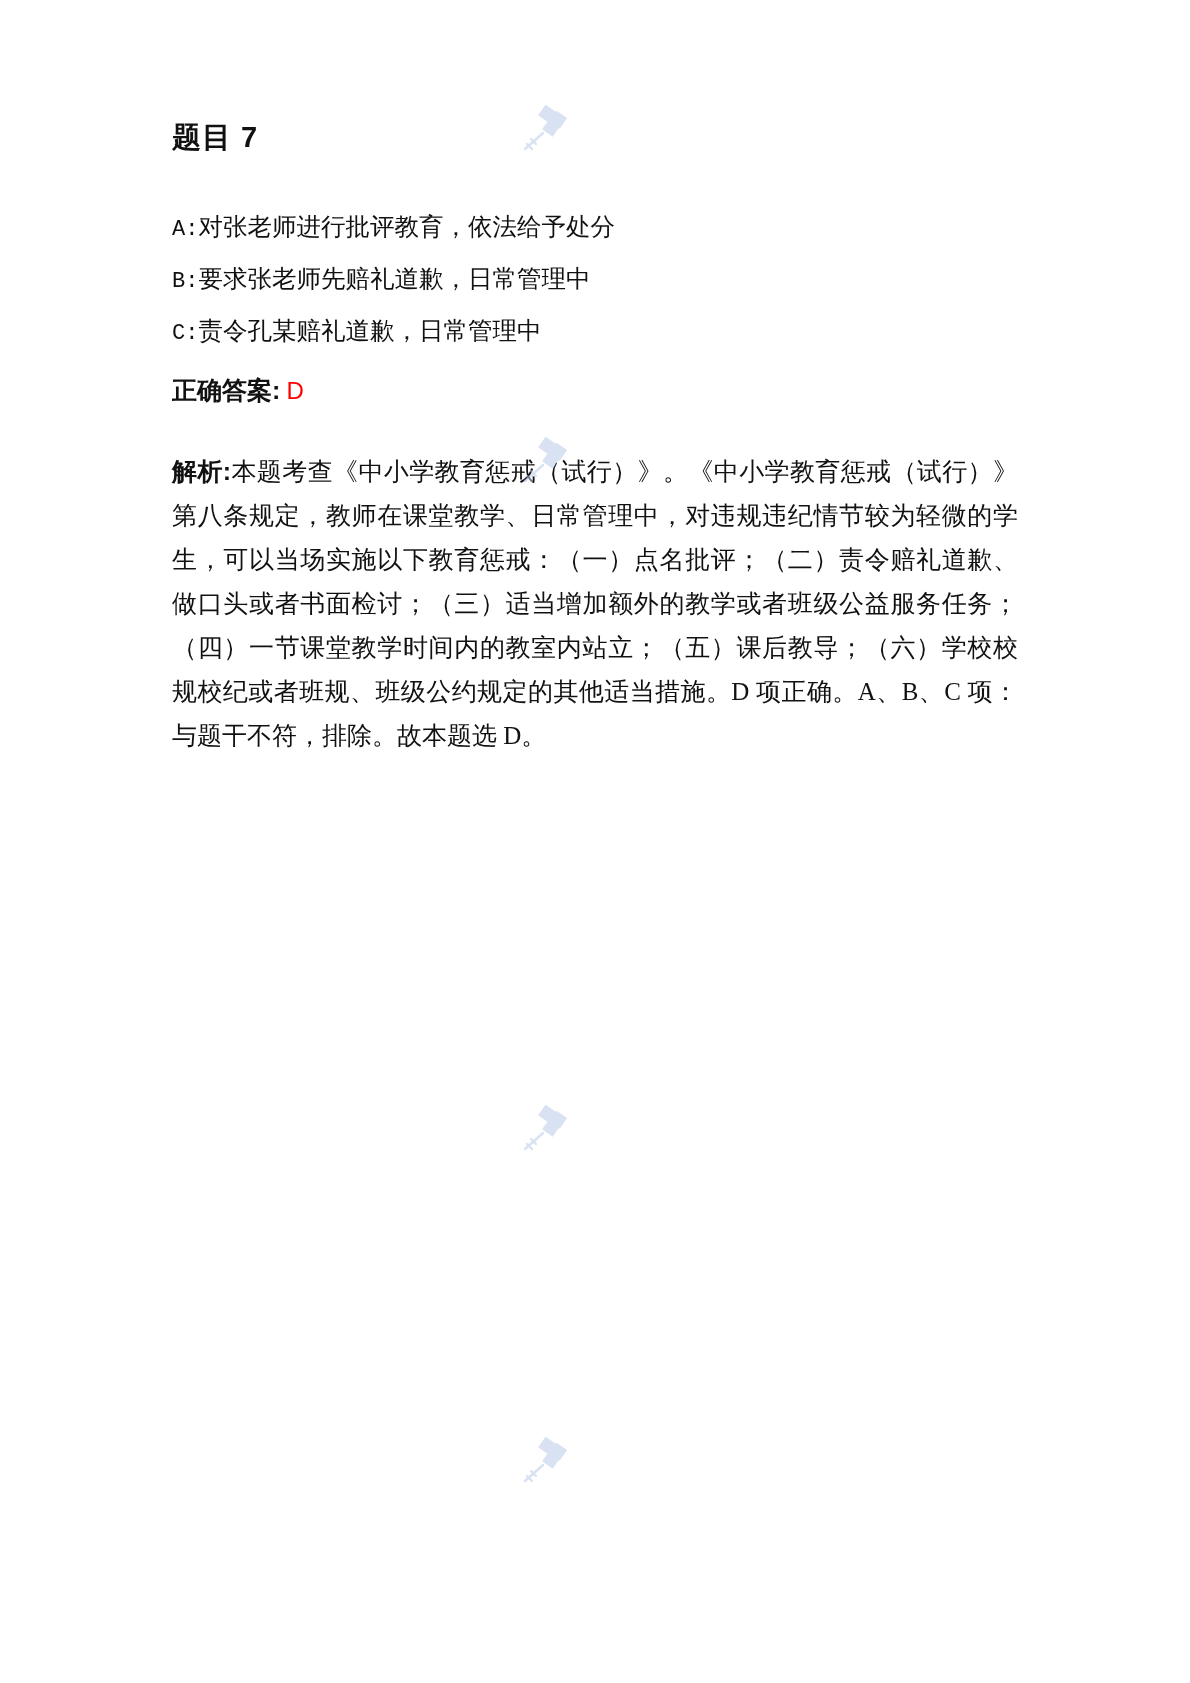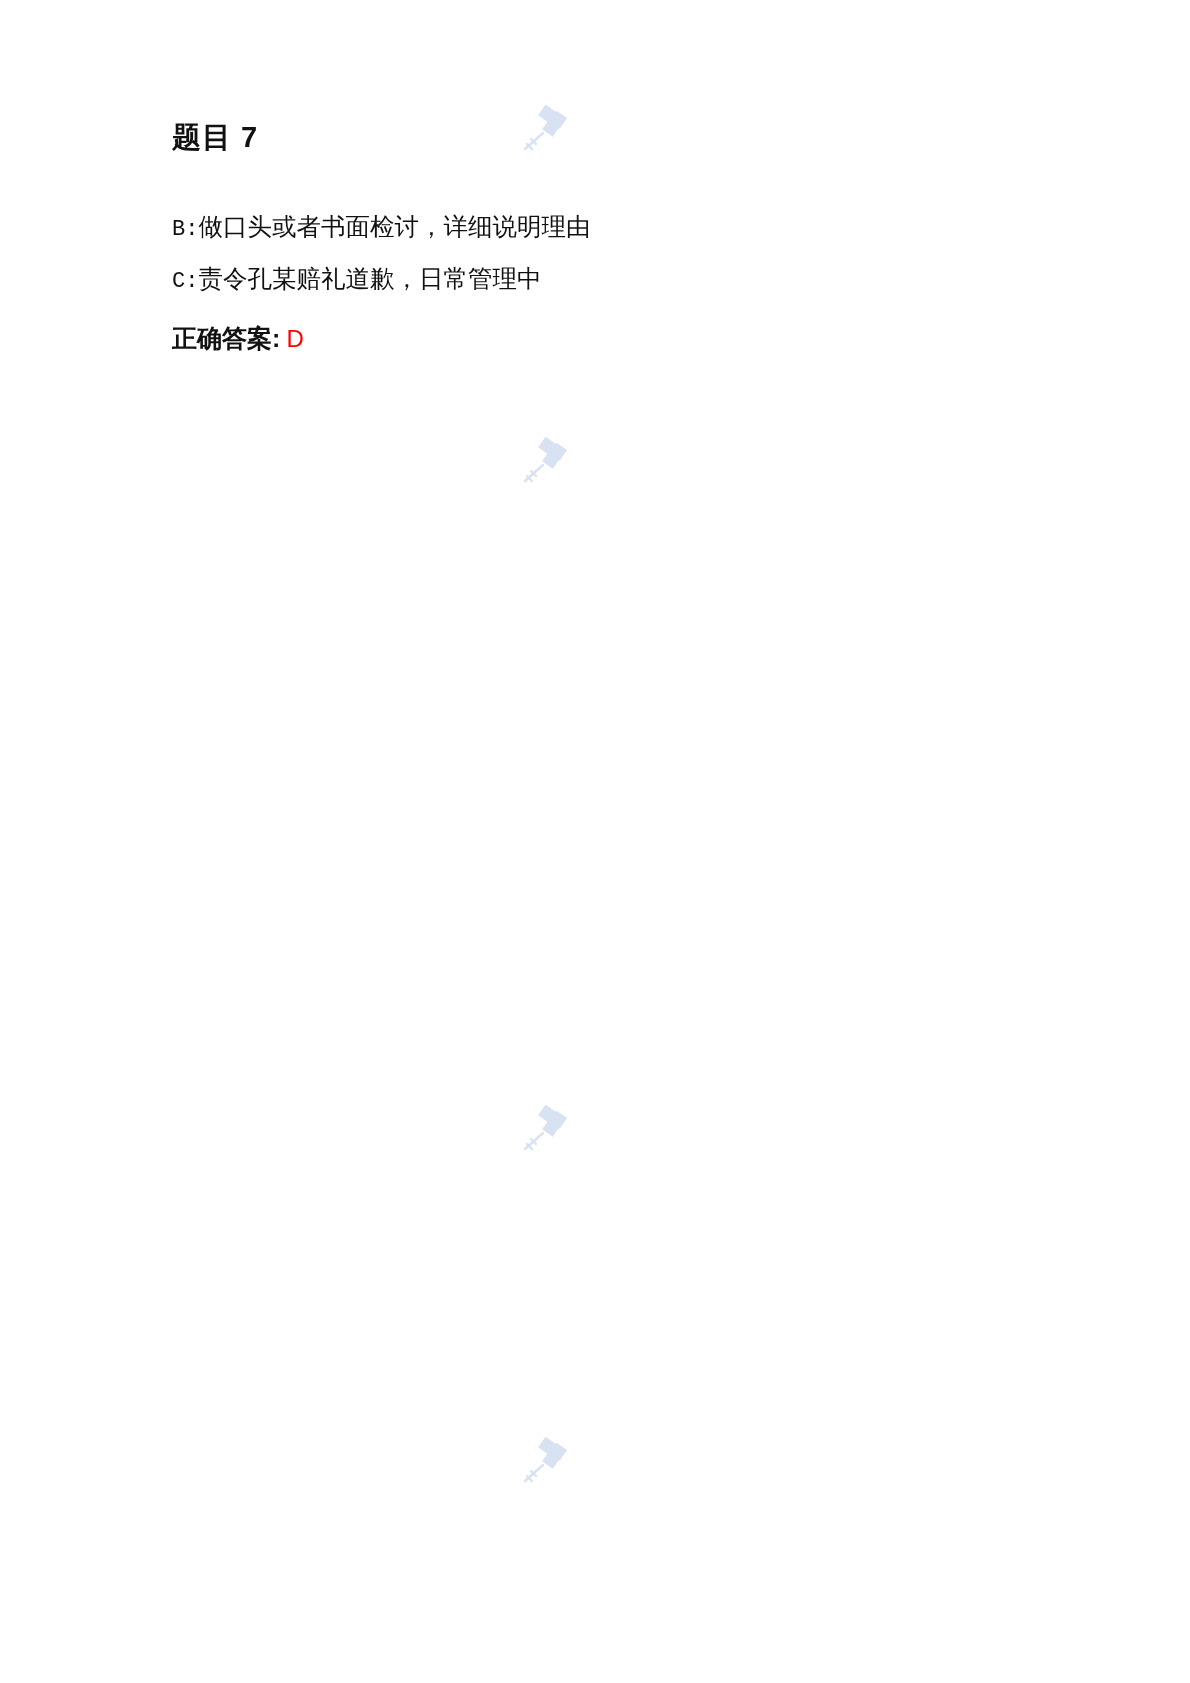--- a/index.html
+++ b/index.html
@@ -98,32 +98,38 @@
 
 <div class="page">
 
   <div class="content">
 
     <h1 class="q-title">题目 7</h1>
 
 
     <div class="options">
       <div class="option">
-        <span class="opt-key">B:</span><span>做口头或者书面检讨，详细说明理由</span>
+        <span class="opt-key">A:</span><span>对张老师进行批评教育，依法给予处分</span>
+      </div>
+      <div class="option">
+        <span class="opt-key">B:</span><span>要求张老师先赔礼道歉，日常管理中</span>
       </div>
       <div class="option">
         <span class="opt-key">C:</span><span>责令孔某赔礼道歉，日常管理中</span>
       </div>
     </div>
 
     <div class="answer-line">
       <span class="answer-label">正确答案:</span>
       <span class="answer-value">D</span>
     </div>
 
+    <div class="explain">
+      <span class="explain-label">解析:</span><span>本题考查《中小学教育惩戒（试行）》。《中小学教育惩戒（试行）》第八条规定，教师在课堂教学、日常管理中，对违规违纪情节较为轻微的学生，可以当场实施以下教育惩戒：（一）点名批评；（二）责令赔礼道歉、做口头或者书面检讨；（三）适当增加额外的教学或者班级公益服务任务；（四）一节课堂教学时间内的教室内站立；（五）课后教导；（六）学校校规校纪或者班规、班级公约规定的其他适当措施。D 项正确。A、B、C 项：与题干不符，排除。故本题选 D。</span>
+    </div>
 
   </div>
 
   <div class="wm" style="left:519px; top:105px;">
     <svg width="58" height="52" viewBox="0 0 58 52">
       <g fill="#b9cbe8">
         <rect x="22" y="2" width="13" height="13" transform="rotate(35 28 8)"></rect>
         <rect x="33" y="8" width="13" height="13" transform="rotate(35 39 14)"></rect>
         <rect x="26" y="16" width="13" height="13" transform="rotate(35 32 22)"></rect>
       </g>

